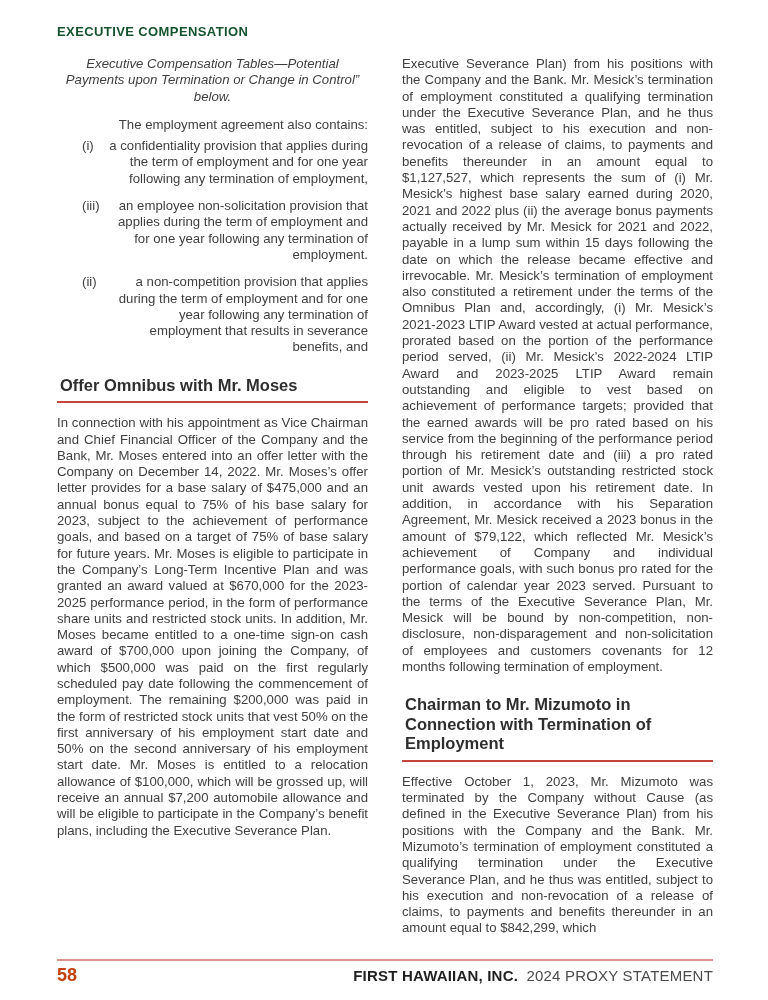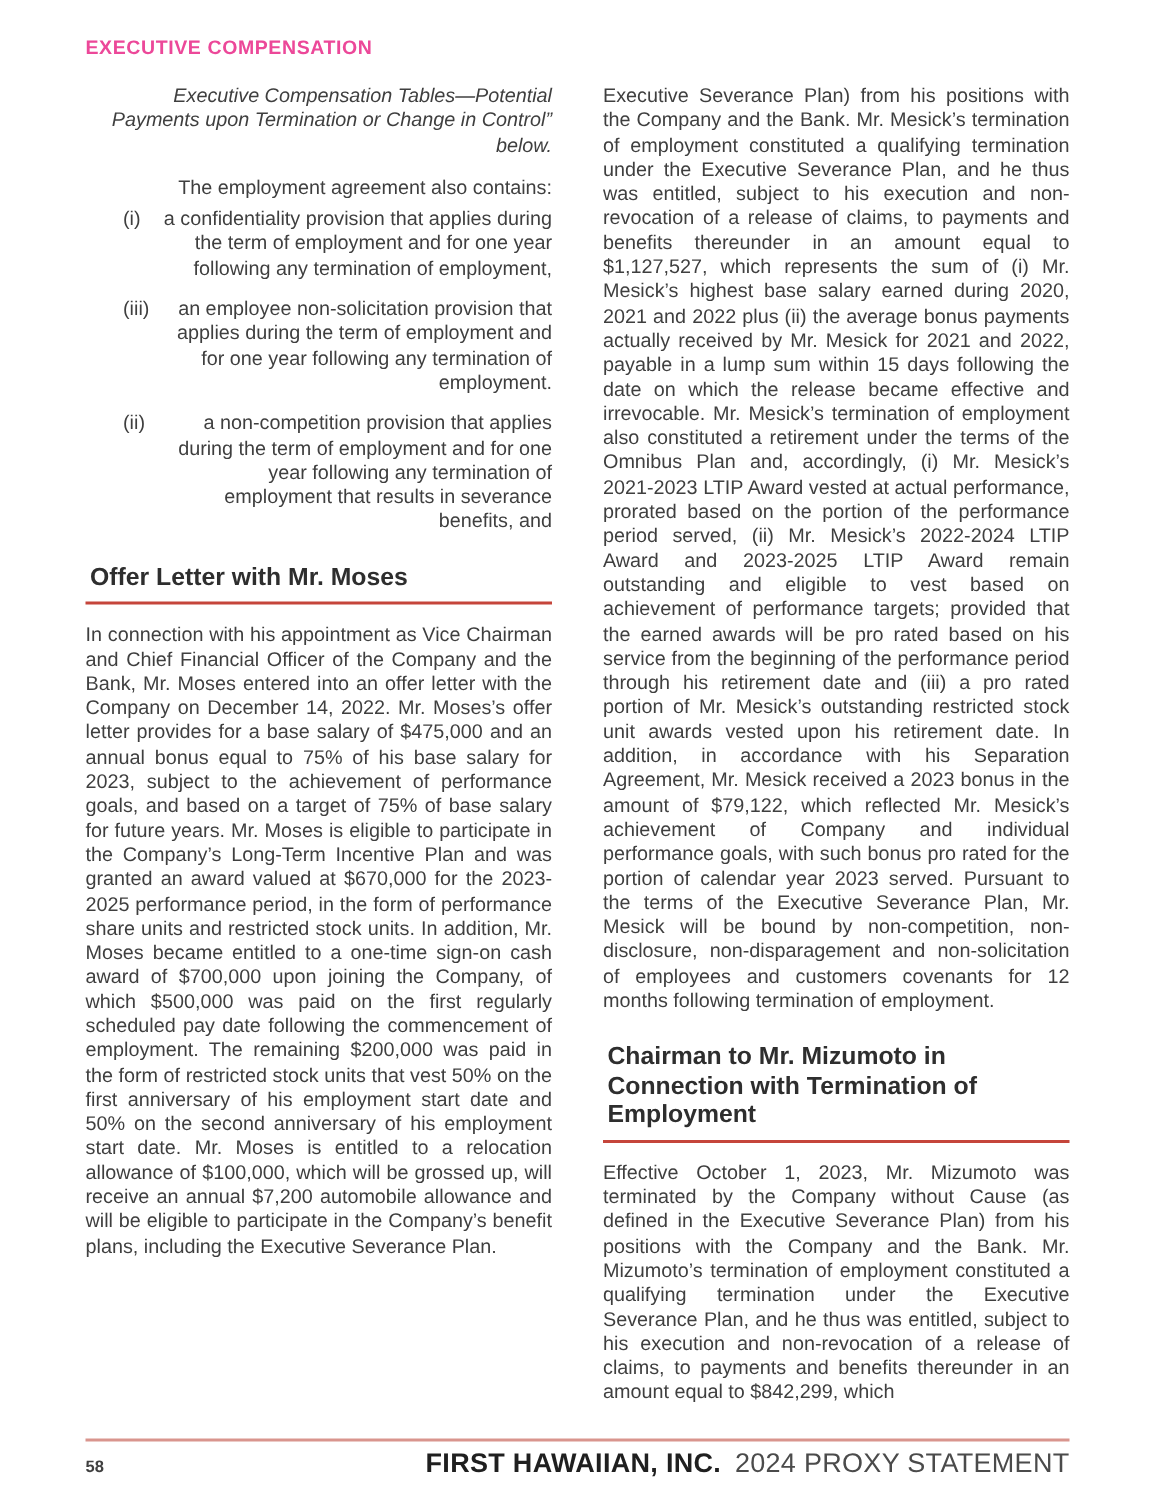--- a/index.html
+++ b/index.html
@@ -14,41 +14,41 @@
     background: #ffffff;
     font-family: "Liberation Sans", sans-serif;
     color: #3f3f3f;
     overflow: hidden;
     box-sizing: border-box;
   }
   .content {
     padding: 24px 55px 0 57px;
   }
   .kicker {
-    color: #ec4899;
+    color: #14532d;
     font-weight: bold;
     font-size: 13px;
     letter-spacing: 0.4px;
     margin: 0 0 17px 0;
   }
   .columns {
     display: flex;
     gap: 34px;
   }
   .col {
     width: 311px;
     flex: 0 0 311px;
     font-size: 13.2px;
     line-height: 16.3px;
   }
   p { margin: 0; }
   .intro {
     font-style: italic;
     margin-bottom: 12px;
-    text-align: right;
+    text-align: center;
   }
   .lead {
     margin-bottom: 5px;
     text-align: right;
   }
   .olist { margin-bottom: 4px; }
   .li {
     display: flex;
     margin: 0 0 11px 25px;
   }
@@ -80,26 +80,26 @@
     left: 57px;
     right: 55px;
     bottom: 14px;
     border-top: 2px solid #d9958e;
     padding-top: 4px;
     display: flex;
     justify-content: space-between;
     align-items: baseline;
   }
   .pagenum {
-    color: #404040;
+    color: #c2410c;
     font-weight: bold;
-    font-size: 11px;
+    font-size: 18px;
   }
   .brand-line {
-    font-size: 18px;
+    font-size: 15px;
     color: #4b4b4b;
     letter-spacing: 0.2px;
   }
   .brand-line .brand {
     font-weight: bold;
     color: #1f1f1f;
   }
   .brand-line .suffix {
     margin-left: 4px;
   }
@@ -127,21 +127,21 @@
           <div class="li">
             <span class="marker">(iii)</span>
             <span class="li-text">an employee non-solicitation provision that applies during the term of employment and for one year following any termination of employment.</span>
           </div>
           <div class="li">
             <span class="marker">(ii)</span>
             <span class="li-text">a non-competition provision that applies during the term of employment and for one year following any termination of employment that results in severance benefits, and</span>
           </div>
         </div>
 
-        <h2 class="section-heading">Offer Letter with Mr. Moses</h2>
+        <h2 class="section-heading">Offer Omnibus with Mr. Moses</h2>
 
         <p class="body-para">In connection with his appointment as Vice Chairman and Chief Financial Officer of the Company and the Bank, Mr. Moses entered into an offer letter with the Company on December 14, 2022. Mr. Moses’s offer letter provides for a base salary of $475,000 and an annual bonus equal to 75% of his base salary for 2023, subject to the achievement of performance goals, and based on a target of 75% of base salary for future years. Mr. Moses is eligible to participate in the Company’s Long-Term Incentive Plan and was granted an award valued at $670,000 for the 2023-2025 performance period, in the form of performance share units and restricted stock units. In addition, Mr. Moses became entitled to a one-time sign-on cash award of $700,000 upon joining the Company, of which $500,000 was paid on the first regularly scheduled pay date following the commencement of employment. The remaining $200,000 was paid in the form of restricted stock units that vest 50% on the first anniversary of his employment start date and 50% on the second anniversary of his employment start date. Mr. Moses is entitled to a relocation allowance of $100,000, which will be grossed up, will receive an annual $7,200 automobile allowance and will be eligible to participate in the Company’s benefit plans, including the Executive Severance Plan.</p>
 
 
       </div>
 
       <div class="col">
         <p class="body-para">Executive Severance Plan) from his positions with the Company and the Bank. Mr. Mesick’s termination of employment constituted a qualifying termination under the Executive Severance Plan, and he thus was entitled, subject to his execution and non-revocation of a release of claims, to payments and benefits thereunder in an amount equal to $1,127,527, which represents the sum of (i) Mr. Mesick’s highest base salary earned during 2020, 2021 and 2022 plus (ii) the average bonus payments actually received by Mr. Mesick for 2021 and 2022, payable in a lump sum within 15 days following the date on which the release became effective and irrevocable. Mr. Mesick’s termination of employment also constituted a retirement under the terms of the Omnibus Plan and, accordingly, (i) Mr. Mesick’s 2021-2023 LTIP Award vested at actual performance, prorated based on the portion of the performance period served, (ii) Mr. Mesick’s 2022-2024 LTIP Award and 2023-2025 LTIP Award remain outstanding and eligible to vest based on achievement of performance targets; provided that the earned awards will be pro rated based on his service from the beginning of the performance period through his retirement date and (iii) a pro rated portion of Mr. Mesick’s outstanding restricted stock unit awards vested upon his retirement date. In addition, in accordance with his Separation Agreement, Mr. Mesick received a 2023 bonus in the amount of $79,122, which reflected Mr. Mesick’s achievement of Company and individual performance goals, with such bonus pro rated for the portion of calendar year 2023 served. Pursuant to the terms of the Executive Severance Plan, Mr. Mesick will be bound by non-competition, non-disclosure, non-disparagement and non-solicitation of employees and customers covenants for 12 months following termination of employment.</p>
 
         <h2 class="section-heading">Chairman to Mr. Mizumoto in Connection with Termination of Employment</h2>

